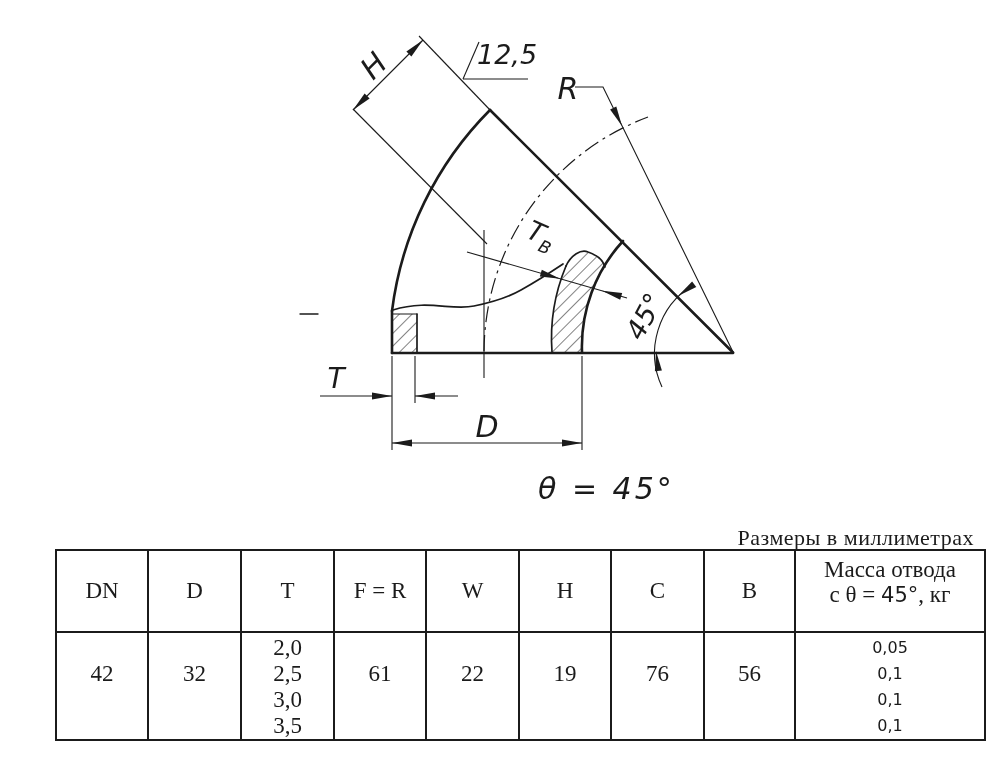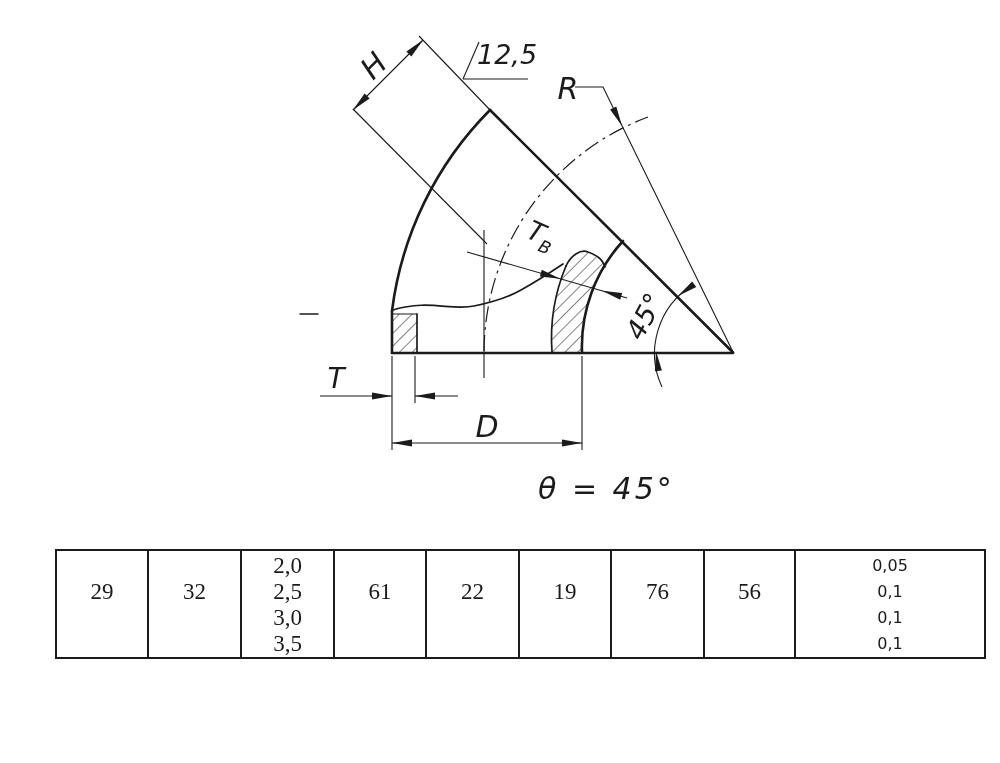--- a/index.html
+++ b/index.html
@@ -89,37 +89,54 @@
     <text class="lbl" x="374" y="76" font-size="30" text-anchor="middle" transform="rotate(-45 374 66)">H</text>
     <text class="lbl" x="477" y="64" font-size="27">12,5</text>
     <text class="lbl" x="568" y="99" font-size="30" text-anchor="middle">R</text>
     <text class="lbl" x="528" y="242" font-size="27" transform="rotate(24 538 232)"><tspan>T</tspan><tspan font-size="17" dy="7">В</tspan></text>
     <text class="lbl" x="644" y="326" font-size="27" text-anchor="middle" transform="rotate(-62 644 316)">45°</text>
     <text class="lbl" x="336" y="388" font-size="28" text-anchor="middle">T</text>
     <text class="lbl" x="487" y="437" font-size="30" text-anchor="middle">D</text>
     <text class="lbl" x="538" y="499" font-size="30" letter-spacing="3">θ = 45°</text>
   </svg>
 
+  <div class="units"><span>Размеры в миллиметрах</span></div>
 
   <table class="dims">
     <colgroup>
       <col style="width:92px">
         <col style="width:93px">
         <col style="width:93px">
         <col style="width:92px">
       <col style="width:93px">
         <col style="width:92px">
         <col style="width:93px">
         <col style="width:91px">
       <col style="width:190px">
     </colgroup>
     <tbody>
+      <tr class="hdr">
+        <td>DN</td>
+        <td>D</td>
+        <td>T</td>
+        <td>F = R</td>
+        <td>W</td>
+        <td>H</td>
+        <td>C</td>
+        <td>B</td>
+        <td>
+          <div class="masshead">
+            <div>Масса отвода</div>
+            <div><span>с θ = </span><span class="sans" style="font-size:21px">45°</span><span>, кг</span></div>
+          </div>
+        </td>
+      </tr>
       <tr class="body">
         <td>
-            <div class="one">29</div>
+            <div class="one">42</div>
           </td>
         <td>
             <div class="one">32</div>
           </td>
         <td>
           <div class="stack">
             <div>2,0</div>
             <div>2,5</div>
             <div>3,0</div>
             <div>3,5</div>

